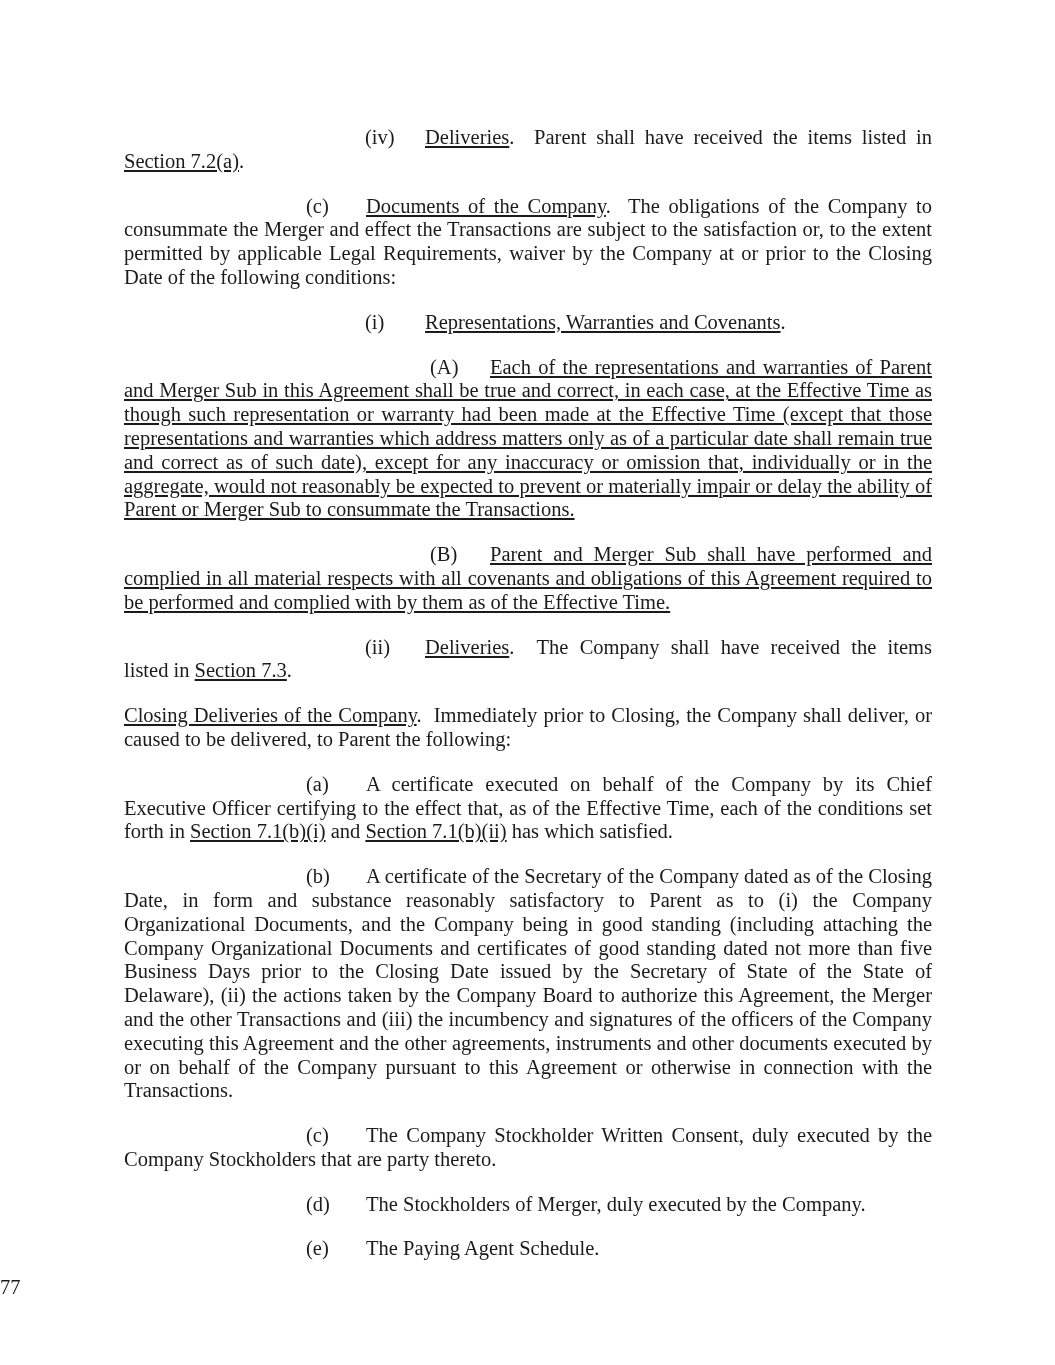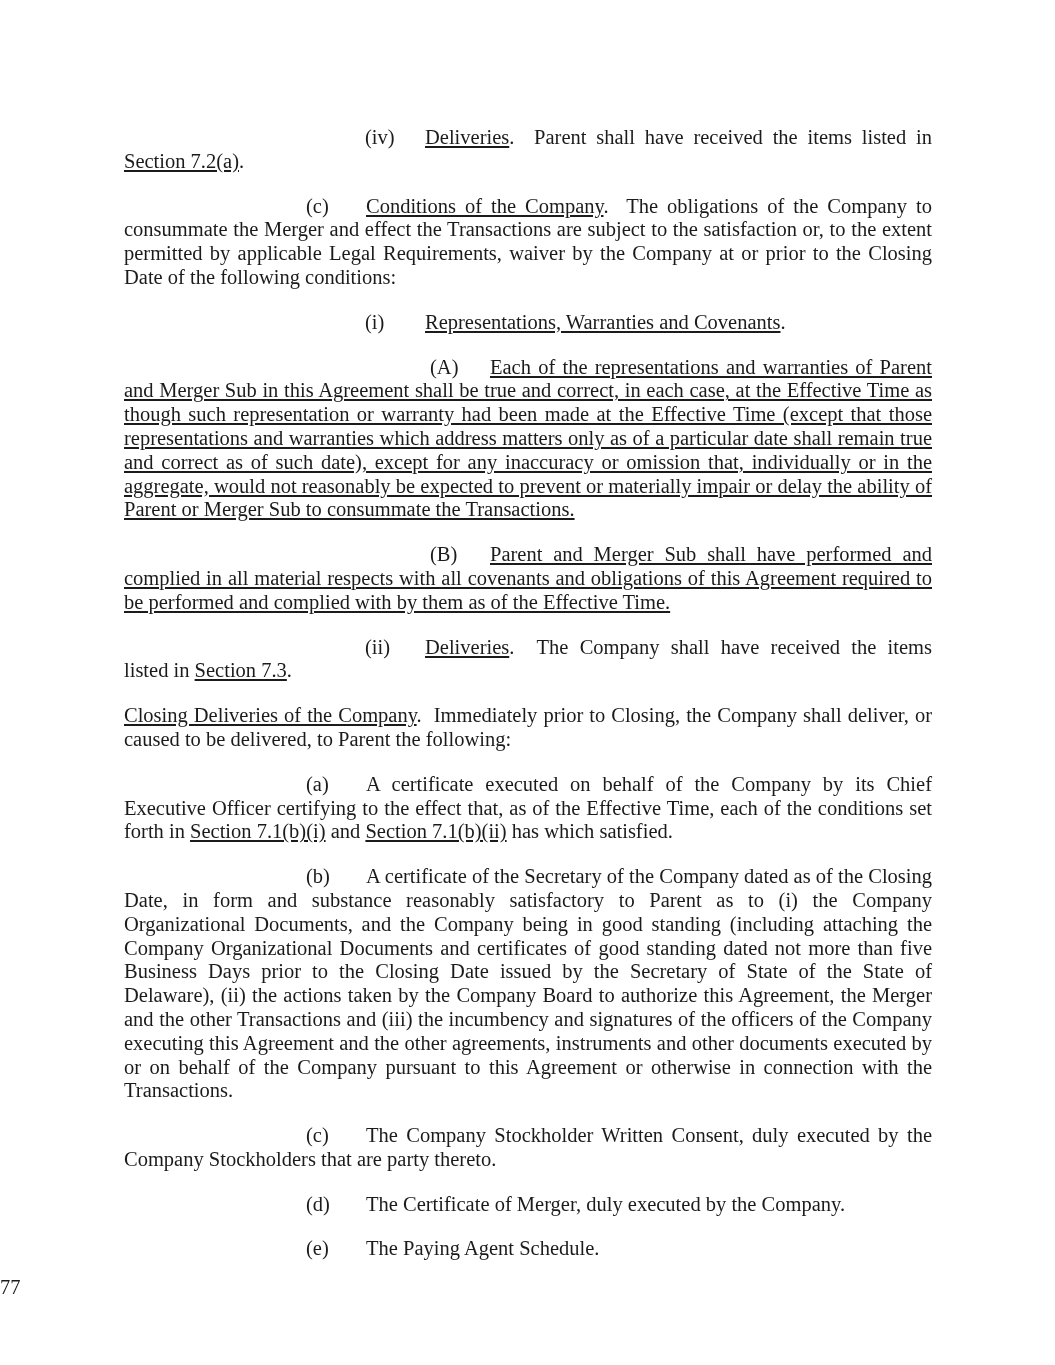--- a/index.html
+++ b/index.html
@@ -51,26 +51,26 @@
     font-size: 20.5px;
     line-height: 23.8px;
   }
 </style>
 </head>
 <body>
 
 <div class="page">
   <div class="content">
     <p class="para ind-l2"><span class="num">(iv)</span><span class="u">Deliveries</span><span>.&nbsp; Parent shall have received the items listed in </span><span class="u">Section&nbsp;7.2(a)</span><span>.</span></p>
-    <p class="para ind-l1"><span class="num">(c)</span><span class="u">Conditions of the Company</span><span>.&nbsp; The obligations of the Company to consummate the Merger and effect the Transactions are subject to the satisfaction or, to the extent permitted by applicable Legal Requirements, waiver by the Company at or prior to the Closing Date of the following conditions:</span></p>
+    <p class="para ind-l1"><span class="num">(c)</span><span class="u">Documents of the Company</span><span>.&nbsp; The obligations of the Company to consummate the Merger and effect the Transactions are subject to the satisfaction or, to the extent permitted by applicable Legal Requirements, waiver by the Company at or prior to the Closing Date of the following conditions:</span></p>
     <p class="para ind-l2"><span class="num">(i)</span><span class="u">Representations, Warranties and Covenants</span><span>.</span></p>
     <p class="para ind-l3"><span class="num">(A)</span><span>Each of the representations and warranties of Parent and Merger Sub in this Agreement shall be true and correct, in each case, at the Effective Time as though such representation or warranty had been made at the Effective Time (except that those representations and warranties which address matters only as of a particular date shall remain true and correct as of such date), except for any inaccuracy or omission that, individually or in the aggregate, would not reasonably be expected to prevent or materially impair or delay the ability of Parent or Merger Sub to consummate the Transactions.</span></p>
     <p class="para ind-l3"><span class="num">(B)</span><span>Parent and Merger Sub shall have performed and complied in all material respects with all covenants and obligations of this Agreement required to be performed and complied with by them as of the Effective Time.</span></p>
     <p class="para ind-l2"><span class="num">(ii)</span><span class="u">Deliveries</span><span>.&nbsp; The Company shall have received the items listed in </span><span class="u">Section&nbsp;7.3</span><span>.</span></p>
     <p class="para ind-l0"><span class="u">Closing Deliveries of the Company</span><span>.&nbsp; Immediately prior to Closing, the Company shall deliver, or caused to be delivered, to Parent the following:</span></p>
     <p class="para ind-l1"><span class="num">(a)</span><span>A certificate executed on behalf of the Company by its Chief Executive Officer certifying to the effect that, as of the Effective Time, each of the conditions set forth in </span><span class="u">Section&nbsp;7.1(b)(i)</span><span> and </span><span class="u">Section&nbsp;7.1(b)(ii)</span><span> has which satisfied.</span></p>
     <p class="para ind-l1"><span class="num">(b)</span><span>A certificate of the Secretary of the Company dated as of the Closing Date, in form and substance reasonably satisfactory to Parent as to (i) the Company Organizational Documents, and the Company being in good standing (including attaching the Company Organizational Documents and certificates of good standing dated not more than five Business Days prior to the Closing Date issued by the Secretary of State of the State of Delaware), (ii) the actions taken by the Company Board to authorize this Agreement, the Merger and the other Transactions and (iii) the incumbency and signatures of the officers of the Company executing this Agreement and the other agreements, instruments and other documents executed by or on behalf of the Company pursuant to this Agreement or otherwise in connection with the Transactions.</span></p>
     <p class="para ind-l1"><span class="num">(c)</span><span>The Company Stockholder Written Consent, duly executed by the Company Stockholders that are party thereto.</span></p>
-    <p class="para ind-l1"><span class="num">(d)</span><span>The Certificate of Merger, duly executed by the Company.</span></p>
+    <p class="para ind-l1"><span class="num">(d)</span><span>The Stockholders of Merger, duly executed by the Company.</span></p>
     <p class="para ind-l1"><span class="num">(e)</span><span>The Paying Agent Schedule.</span></p>
   </div>
   <div class="pageno">77</div>
 </div>
 
 </body></html>

